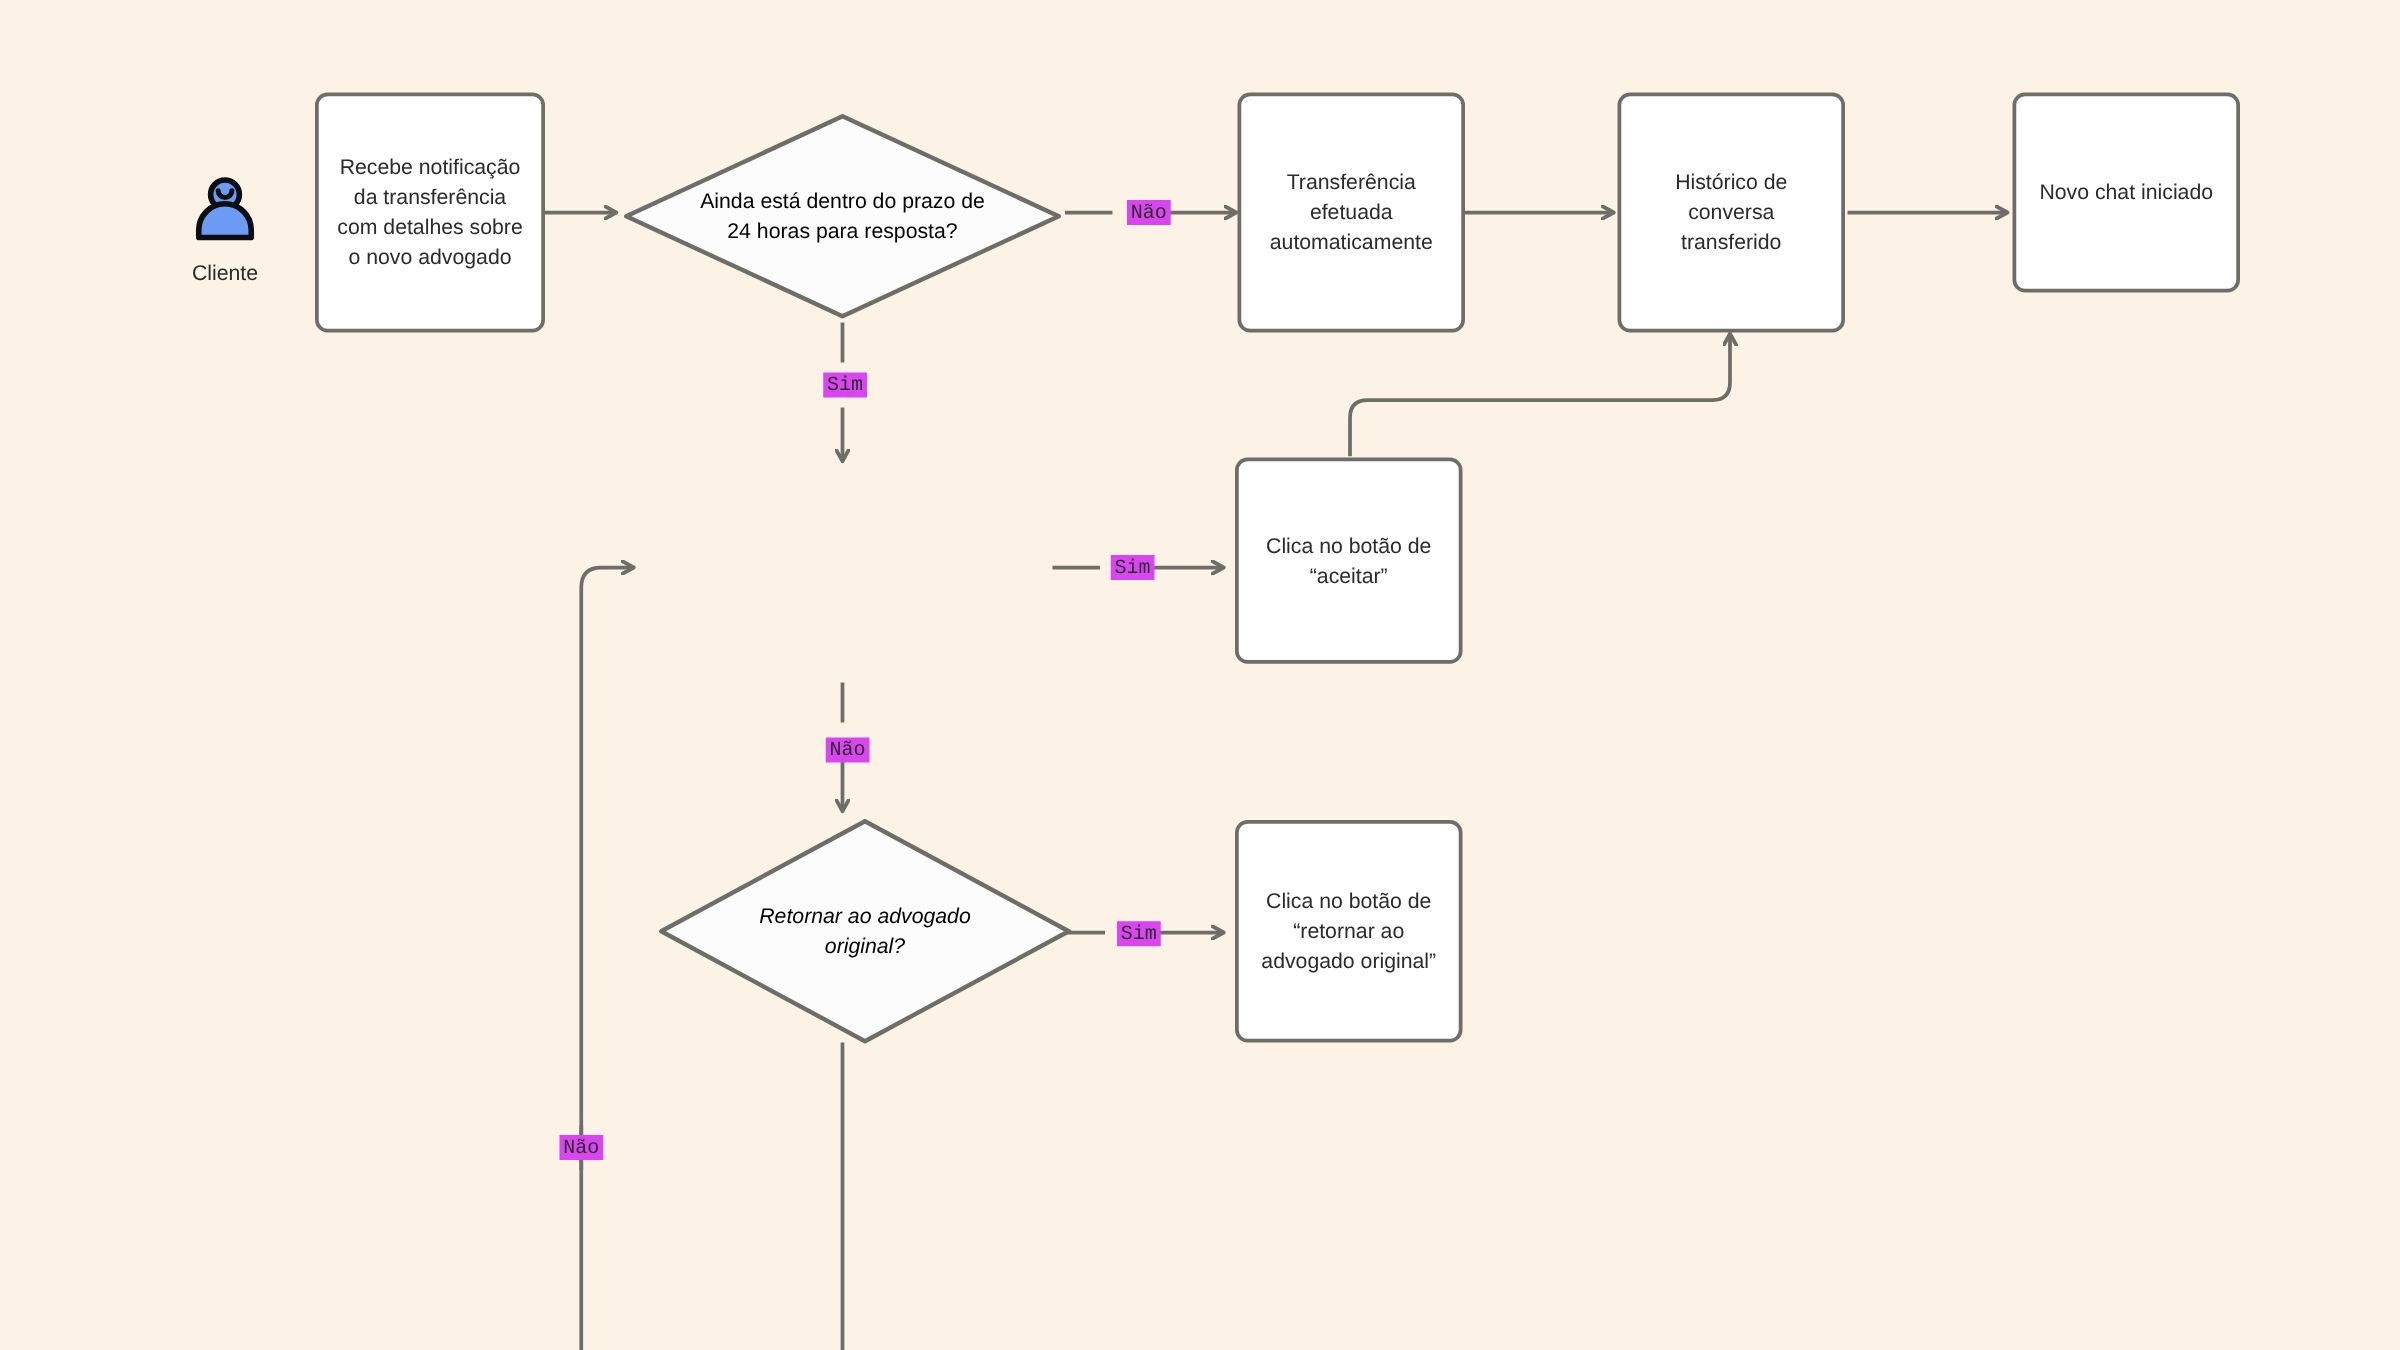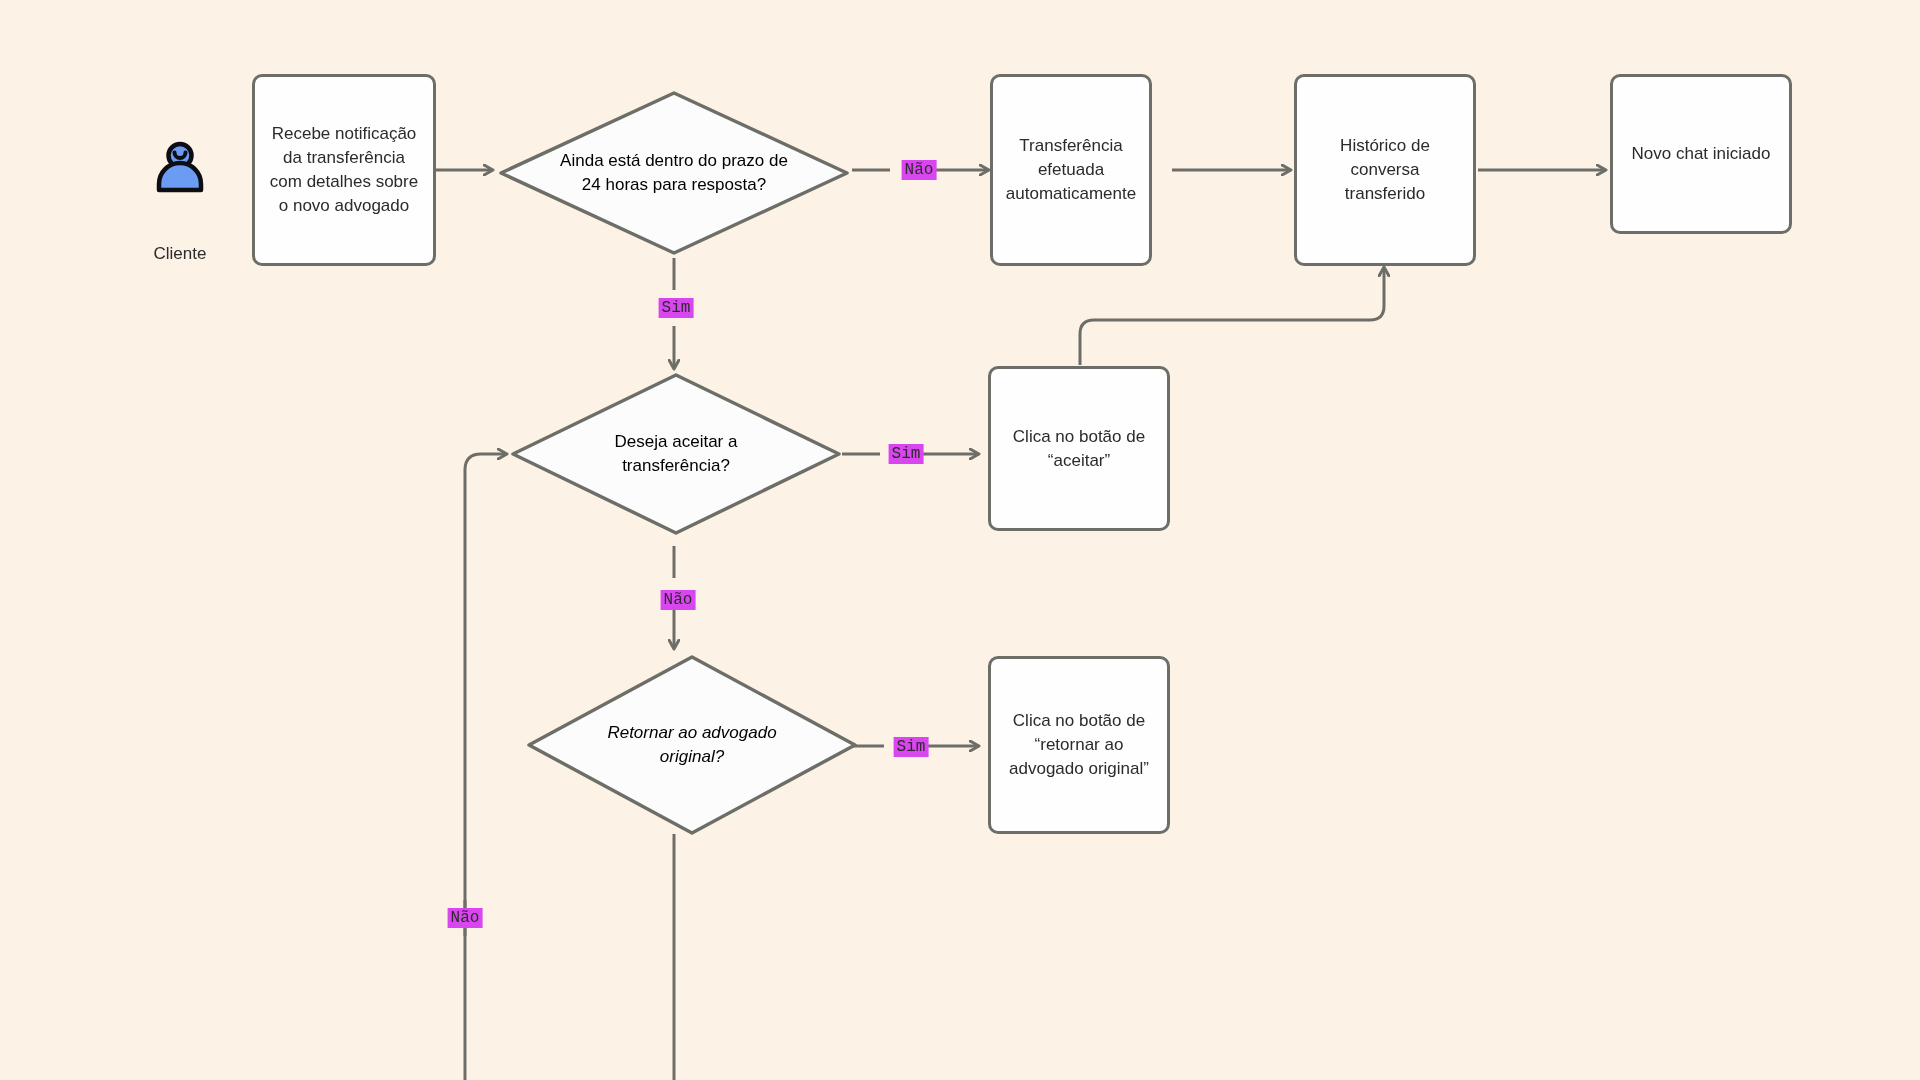--- a/index.html
+++ b/index.html
@@ -125,21 +125,21 @@
     <path d="M674,606 L674,648" fill="none" stroke="#6e6e68" stroke-width="3" marker-end="url(#arrow)"></path>
 
     <path d="M842,746 L884,746" fill="none" stroke="#6e6e68" stroke-width="3"></path>
     <path d="M924,746 L978,746" fill="none" stroke="#6e6e68" stroke-width="3" marker-end="url(#arrow)"></path>
 
     <path d="M674,834 L674,1080" fill="none" stroke="#6e6e68" stroke-width="3"></path>
     <path d="M465,1080 L465,900" fill="none" stroke="#6e6e68" stroke-width="3"></path>
     <path d="M465,936 L465,470 Q465,454 481,454 L506,454" fill="none" stroke="#6e6e68" stroke-width="3" marker-end="url(#arrow)"></path>
   </svg>
 
-  <div class="actor" style="left:130px; top:138px; width:100px;gap:36px;">
+  <div class="actor" style="left:130px; top:138px; width:100px;">
     <span>
       <svg width="58" height="58" viewBox="0 0 58 58">
         <path d="M29 6 a11.5 11.5 0 1 1 0 23 a11.5 11.5 0 1 1 0 -23 Z" fill="#6b9bf2" stroke="#0d0d14" stroke-width="4.5"></path>
         <path d="M23.5 14.5 a5.5 5.5 0 0 0 11 0" fill="none" stroke="#0d0d14" stroke-width="4" stroke-linecap="round"></path>
         <path d="M8 52 v-6 a21 21 0 0 1 42 0 v6 Z" fill="#6b9bf2" stroke="#0d0d14" stroke-width="4.5" stroke-linejoin="round"></path>
       </svg>
     </span>
     <span class="actor-caption">Cliente</span>
   </div>
 
@@ -147,38 +147,32 @@
     <span>Recebe notificação da transferência com detalhes sobre o novo advogado</span>
   </div>
 
   <div class="decision-wrap" style="left:496px; top:88px; width:356px; height:170px;">
     <svg width="356" height="170" viewBox="0 0 356 170">
       <path d="M178 5 L351 85 L178 165 L5 85 Z" fill="#fcfcfc" stroke="#6e6e68" stroke-width="3.5" stroke-linejoin="round"></path>
     </svg>
     <div class="decision-label">Ainda está dentro do prazo de 24 horas para resposta?</div>
   </div>
 
-  <div class="node process" style="left:990px; top:74px; width:162px; height:192px;">
+  <div class="node process" style="left:990px; top:74px; width:182px; height:192px;">
     <span>Transferência efetuada automaticamente</span>
   </div>
 
   <div class="node process" style="left:1294px; top:74px; width:182px; height:192px;">
     <span>Histórico de conversa transferido</span>
   </div>
 
   <div class="node process" style="left:1610px; top:74px; width:182px; height:160px;">
     <span>Novo chat iniciado</span>
   </div>
 
-  <div class="decision-wrap" style="left:508px; top:370px; width:336px; height:168px;">
-    <svg width="336" height="168" viewBox="0 0 336 168">
-      <path d="M168 5 L331 84 L168 163 L5 84 Z" fill="#fcfcfc" stroke="#6e6e68" stroke-width="3.5" stroke-linejoin="round"></path>
-    </svg>
-    <div class="decision-label">Deseja aceitar a transferência?</div>
-  </div>
 
   <div class="node process" style="left:988px; top:366px; width:182px; height:165px;">
     <span>Clica no botão de “aceitar”</span>
   </div>
 
   <div class="decision-wrap" style="left:524px; top:652px; width:336px; height:186px;font-style:italic;">
     <svg width="336" height="186" viewBox="0 0 336 186">
       <path d="M168 5 L331 93 L168 181 L5 93 Z" fill="#fcfcfc" stroke="#6e6e68" stroke-width="3.5" stroke-linejoin="round"></path>
     </svg>
     <div class="decision-label">Retornar ao advogado original?</div>

